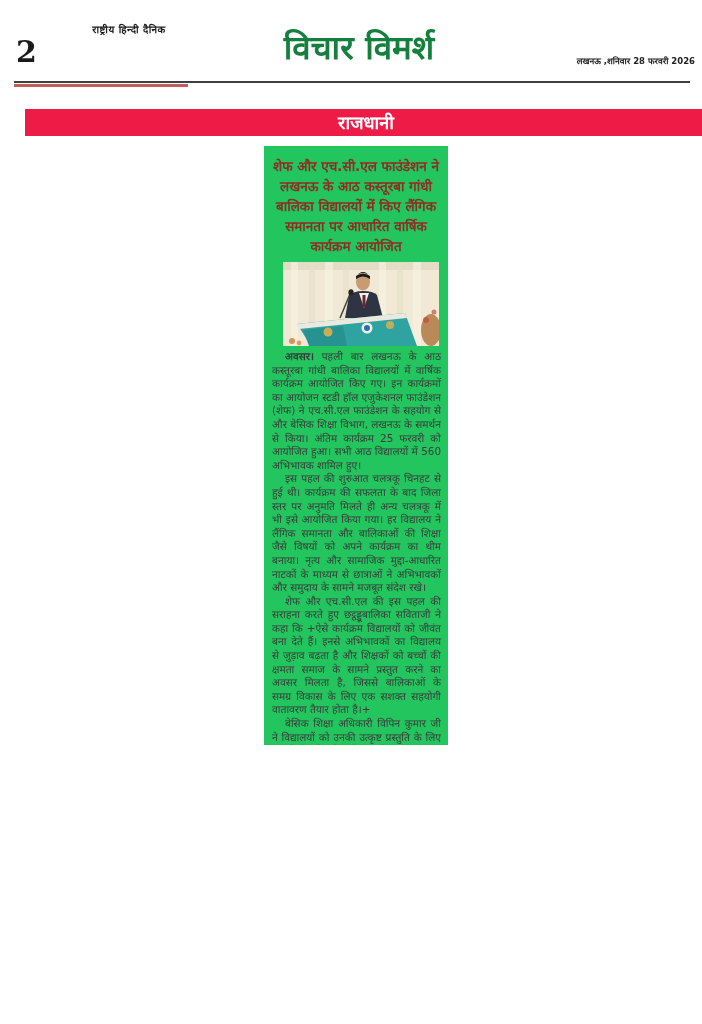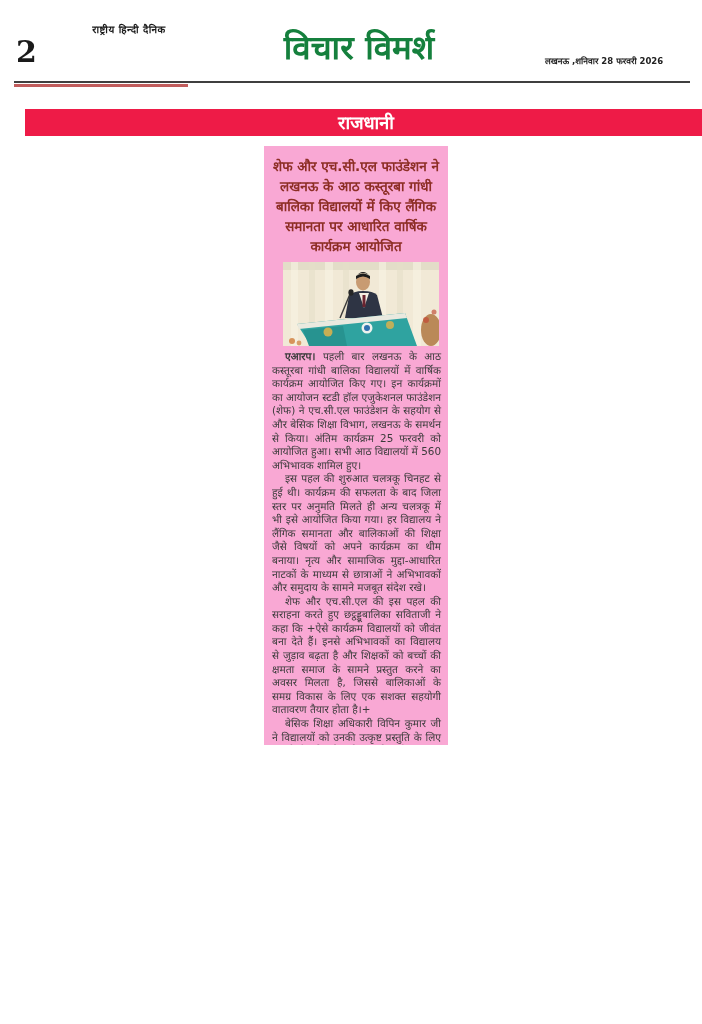--- a/index.html
+++ b/index.html
@@ -8,21 +8,21 @@
     font-family:"DejaVu Sans","Liberation Sans",sans-serif;
     overflow:hidden;
   }
   
   .masthead-left { position:absolute; left:16px; top:22px; width:200px; color:#1a1a1a; }
   .masthead-tagline { font-size:10px; font-weight:bold; text-align:center; padding-left:26px; letter-spacing:0.5px; }
   .masthead-row { display:flex; align-items:flex-end; margin-top:1px; }
   .masthead-pageno { font-size:30px; font-weight:bold; line-height:30px; font-family:"DejaVu Serif","Liberation Serif",serif; }
   .masthead-name { font-size:25px; font-weight:bold; line-height:28px; margin-left:8px; white-space:nowrap; }
   .section-title { position:absolute; left:8px; top:28px; width:100%; text-align:center; font-size:33px; font-weight:bold; color:#15803d; line-height:40px; }
-  .dateline { position:absolute; left:545px; top:55px; width:150px; font-size:8.5px; font-weight:bold; color:#222; }
+  .dateline { position:absolute; left:545px; top:55px; width:150px; font-size:8.5px; font-weight:bold; color:#222;text-align:right; }
   .rule-dark { position:absolute; left:14px; top:81px; width:676px; height:2px; background:#3f3f3f; }
   .rule-red  { position:absolute; left:14px; top:84px; width:174px; height:3px; background:#c25d5d; }
   
   .banner { position:absolute; left:25px; top:109px; width:682px; height:27px; text-align:center; }
   .banner-label { display:block; width:100%; height:100%; line-height:27px; color:#ffffff; font-size:18px; font-weight:bold; }
   
   .article { position:absolute; left:264px; top:146px; width:184px; height:843px; }
   .headline {
     margin:10px 5px 6px 5px; text-align:center;
     font-size:13.5px; font-weight:bold; line-height:20px;
@@ -49,21 +49,21 @@
 
   <div class="dateline">लखनऊ ,शनिवार 28 फरवरी 2026</div>
 
   <div class="rule-dark"></div>
   <div class="rule-red" style="background: rgb(194, 93, 93);"></div>
 
   <div class="banner" id="banner" style="background: rgb(238, 27, 71);">
     <span class="banner-label">राजधानी</span>
   </div>
 
-  <div class="article" id="article" style="background: #f9a8d4;">
+  <div class="article" id="article" style="background: #22c55e;">
     <div class="headline" id="headline" style="color: rgb(141, 46, 37);">शेफ और एच.सी.एल फाउंडेशन ने लखनऊ के आठ कस्तूरबा गांधी बालिका विद्यालयों में किए लैंगिक समानता पर आधारित वार्षिक कार्यक्रम आयोजित</div>
 
     <svg class="photo-wrap" viewBox="0 0 156 84" xmlns="http://www.w3.org/2000/svg" role="img">
 
       <rect x="0" y="0" width="156" height="84" fill="#f1e9d6"></rect>
       <rect x="0" y="0" width="156" height="8" fill="#e3ddc8"></rect>
       <g opacity="0.55">
         <rect x="8" y="0" width="7" height="84" fill="#faf5e6"></rect>
         <rect x="26" y="0" width="6" height="84" fill="#e6dfc9"></rect>
         <rect x="42" y="0" width="8" height="84" fill="#faf5e6"></rect>
@@ -100,21 +100,21 @@
       <g>
         <ellipse cx="148" cy="68" rx="10" ry="16" fill="#b07842" opacity="0.85"></ellipse>
         <circle cx="143" cy="58" r="3" fill="#c2513a" opacity="0.8"></circle>
         <circle cx="151" cy="50" r="2.5" fill="#c2513a" opacity="0.7"></circle>
         <circle cx="9" cy="79" r="3" fill="#cf7c3a" opacity="0.8"></circle>
         <circle cx="16" cy="81" r="2.4" fill="#cf7c3a" opacity="0.7"></circle>
       </g>
     </svg>
 
     <div class="body-text">
-      <p><span class="lead">एआरप।</span><span> पहली बार लखनऊ के आठ कस्तूरबा गांधी बालिका विद्यालयों में वार्षिक कार्यक्रम आयोजित किए गए। इन कार्यक्रमों का आयोजन स्टडी हॉल एजुकेशनल फाउंडेशन (शेफ) ने एच.सी.एल फाउंडेशन के सहयोग से और बेसिक शिक्षा विभाग, लखनऊ के समर्थन से किया। अंतिम कार्यक्रम 25 फरवरी को आयोजित हुआ। सभी आठ विद्यालयों में 560 अभिभावक शामिल हुए।</span></p>
+      <p><span class="lead">अवसर।</span><span> पहली बार लखनऊ के आठ कस्तूरबा गांधी बालिका विद्यालयों में वार्षिक कार्यक्रम आयोजित किए गए। इन कार्यक्रमों का आयोजन स्टडी हॉल एजुकेशनल फाउंडेशन (शेफ) ने एच.सी.एल फाउंडेशन के सहयोग से और बेसिक शिक्षा विभाग, लखनऊ के समर्थन से किया। अंतिम कार्यक्रम 25 फरवरी को आयोजित हुआ। सभी आठ विद्यालयों में 560 अभिभावक शामिल हुए।</span></p>
       <p>इस पहल की शुरुआत चलत्रकू चिनहट से हुई थी। कार्यक्रम की सफलता के बाद जिला स्तर पर अनुमति मिलते ही अन्य चलत्रकू में भी इसे आयोजित किया गया। हर विद्यालय ने लैंगिक समानता और बालिकाओं की शिक्षा जैसे विषयों को अपने कार्यक्रम का थीम बनाया। नृत्य और सामाजिक मुद्दा-आधारित नाटकों के माध्यम से छात्राओं ने अभिभावकों और समुदाय के सामने मजबूत संदेश रखे।</p>
       <p>शेफ और एच.सी.एल की इस पहल की सराहना करते हुए छट्ठड्डूबालिका सविताजी ने कहा कि +ऐसे कार्यक्रम विद्यालयों को जीवंत बना देते हैं। इनसे अभिभावकों का विद्यालय से जुड़ाव बढ़ता है और शिक्षकों को बच्चों की क्षमता समाज के सामने प्रस्तुत करने का अवसर मिलता है, जिससे बालिकाओं के समग्र विकास के लिए एक सशक्त सहयोगी वातावरण तैयार होता है।+</p>
       <p>बेसिक शिक्षा अधिकारी विपिन कुमार जी ने विद्यालयों को उनकी उत्कृष्ट प्रस्तुति के लिए बधाई दी और शेफ के सहयोग की सराहना करते हुए कहा, +जब विद्यालय, अभिभावक और समुदाय एक साथ आते हैं, तभी शिक्षा का वास्तविक उद्देश्य पूरा होता है। ऐसे प्रयास निश्चित रूप से बच्चों के समग्र विकास और एक सशक्त भविष्य की आधारशिला रखते हैं।+</p>
     </div>
   </div>
 
   <div class="end-bar"></div>
 
 </div>
 

